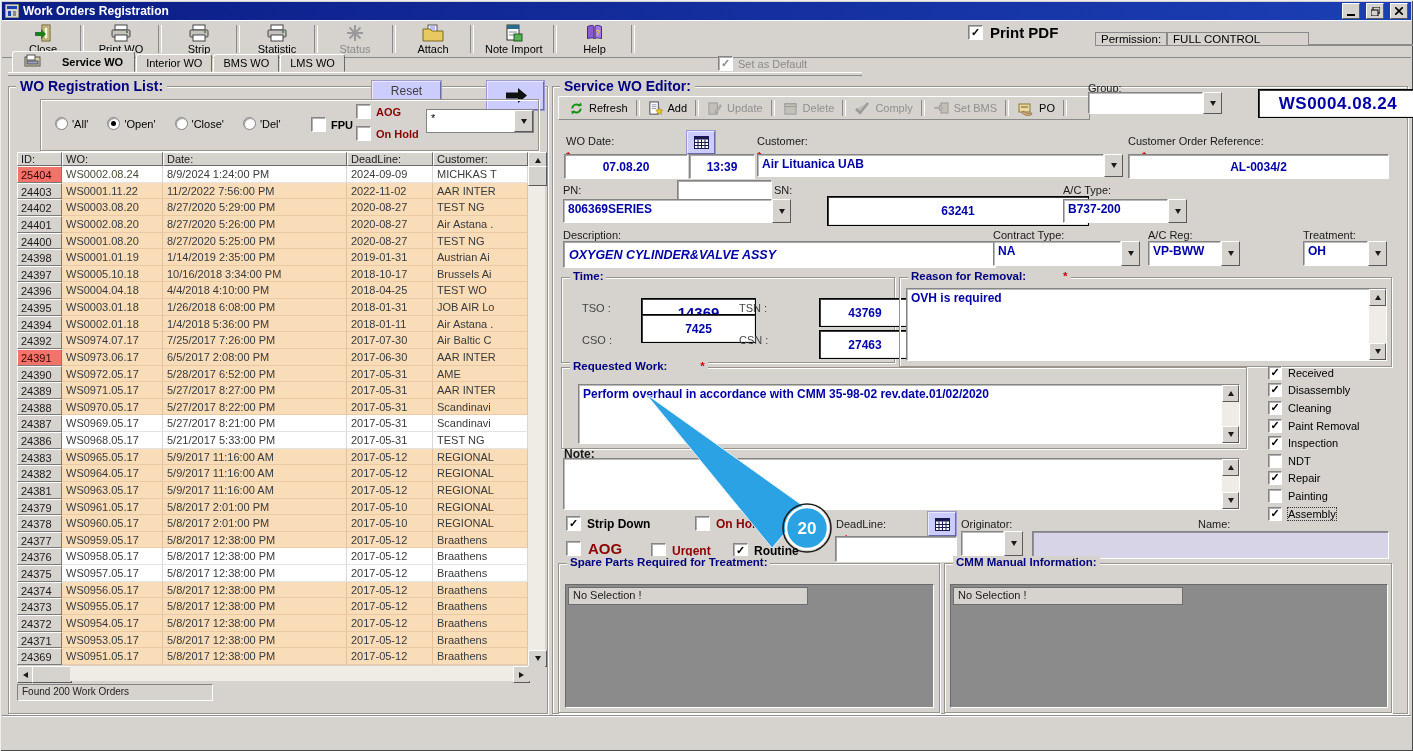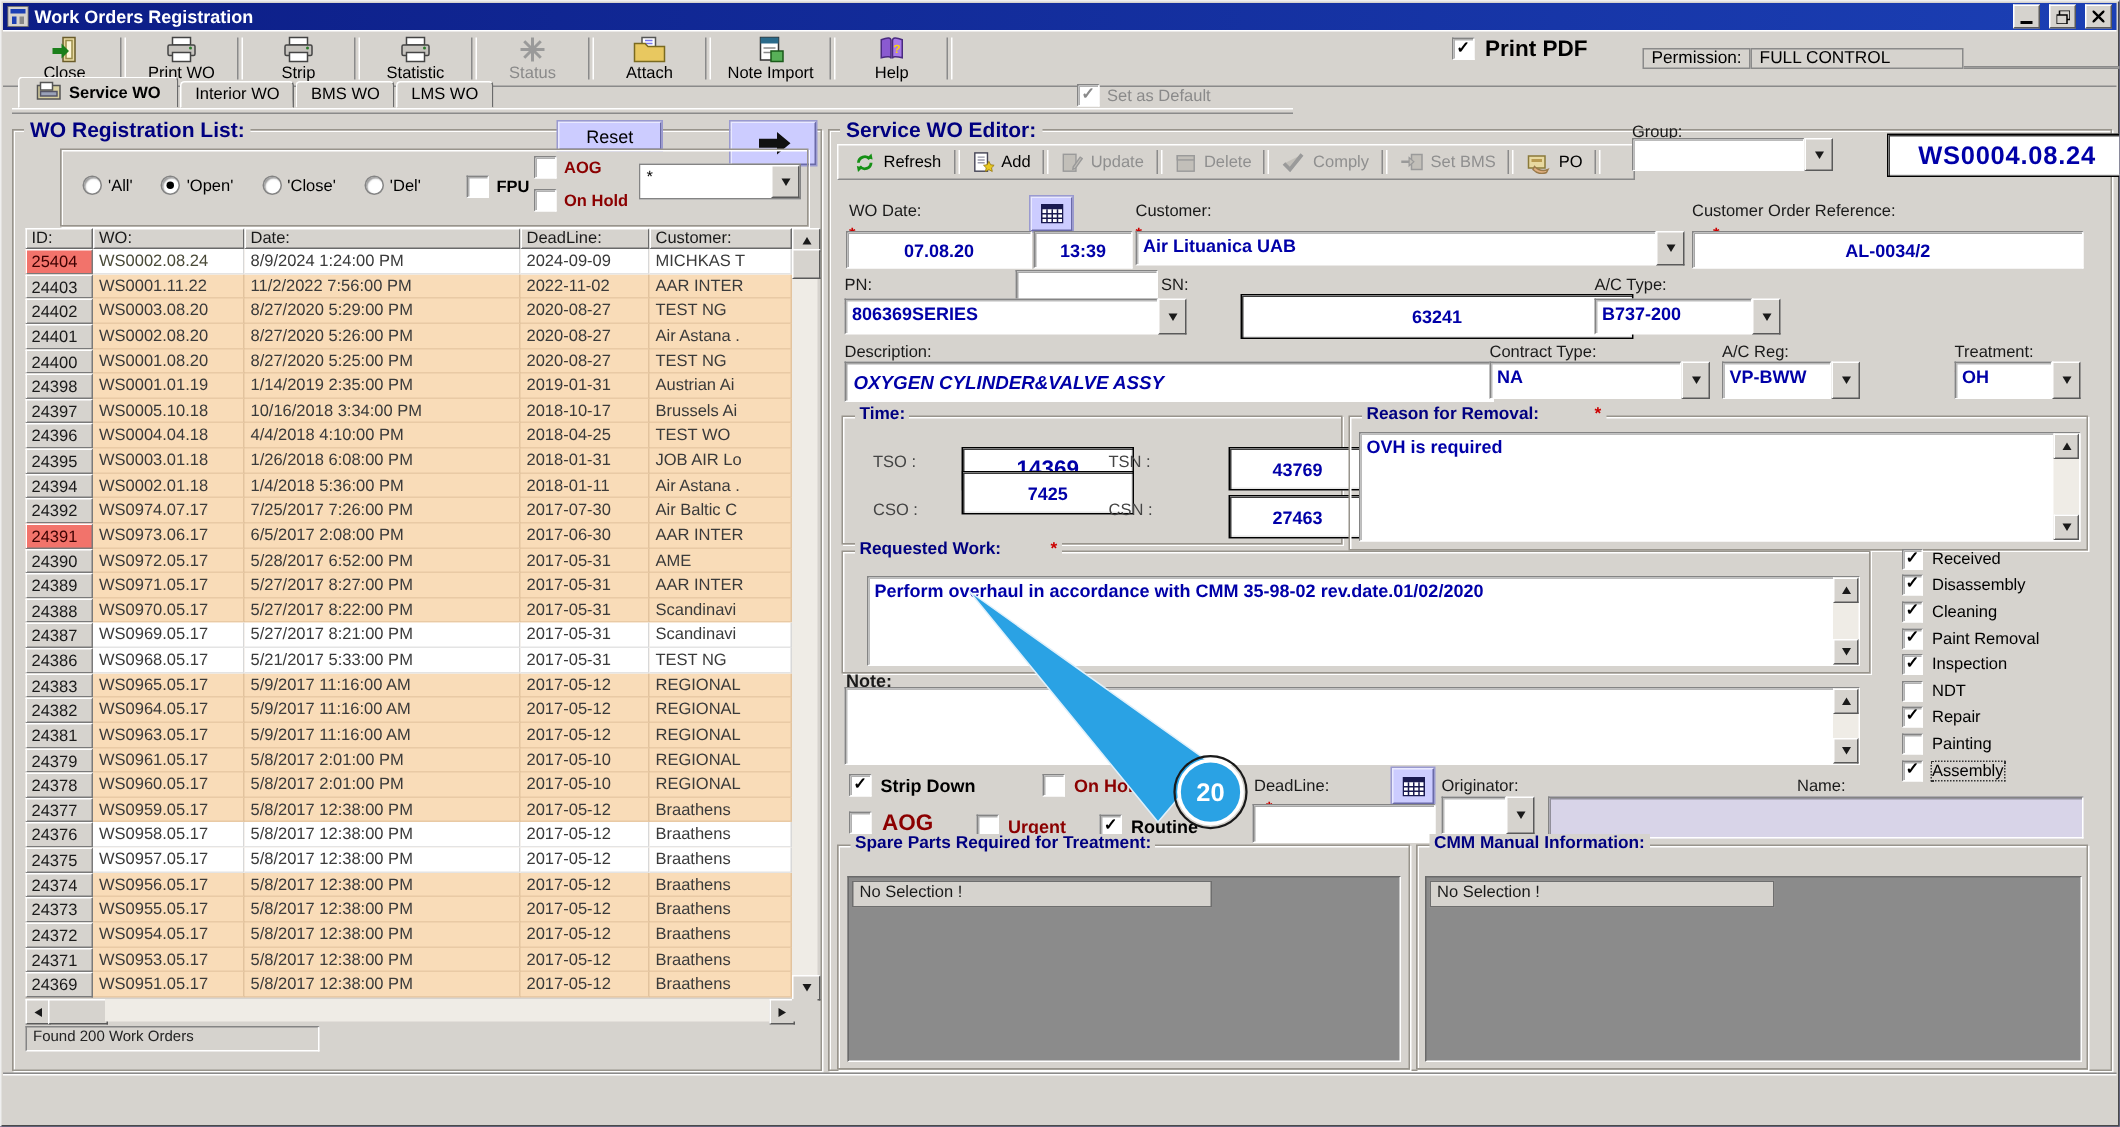--- a/index.html
+++ b/index.html
@@ -34,21 +34,21 @@
   #printpdf{left:968px;top:24px;display:flex;align-items:center;gap:7px;}
   #printpdf .ppdf-label{font-size:15px;font-weight:bold;}
   #permission{left:1095px;top:26px;display:flex;align-items:flex-end;height:20px;}
   #permission .pcell{border:1px solid #8a8a8a;background:#d6d3ce;display:flex;align-items:center;
     padding:0 5px;font-size:11.5px;}
   #permission .pval{width:130px;}
   #permission .pempty{width:94px;border-left:none;}
   
   #tabs{left:12px;top:53px;height:19px;display:flex;align-items:flex-end;gap:1px;}
   .tab{background:#d6d3ce;border:1px solid;border-color:#fff #6a6a6a #d6d3ce #fff;border-radius:3px 3px 0 0;
-    display:flex;align-items:center;gap:5px;padding:0 9px;height:16px;}
+    display:flex;align-items:center;gap:21px;padding:0 9px;height:16px;}
   .tab.active{height:19px;font-weight:bold;padding:0 11px;}
   #tabline{left:8px;top:72px;width:854px;height:2px;border-top:1px solid #fff;border-bottom:1px solid #8a8a8a;}
   #setdefault{left:718px;top:56px;display:flex;align-items:center;gap:5px;color:#8a8a8a;}
   
   .cb{width:13px;height:13px;background:#fff;border:1px solid;border-color:#848484 #fff #fff #848484;
     box-shadow:inset 1px 1px 0 rgba(60,60,60,.4);display:inline-flex;align-items:center;justify-content:center;
     font-size:11px;line-height:11px;color:#000;flex:none;}
   .cb.on::after{content:"✓";font-weight:bold;margin-top:-1px;}
   .cb.dis{color:#8a8a8a;}
   .rb{width:11px;height:11px;border-radius:50%;background:#fff;border:1px solid #848484;
@@ -58,21 +58,21 @@
   .tri-down{border-left:3.5px solid transparent;border-right:3.5px solid transparent;border-top:5px solid #1a1a1a;}
   .tri-up{border-left:3.5px solid transparent;border-right:3.5px solid transparent;border-bottom:5px solid #1a1a1a;}
   .tri-left{border-top:3.5px solid transparent;border-bottom:3.5px solid transparent;border-right:5px solid #1a1a1a;}
   .tri-right{border-top:3.5px solid transparent;border-bottom:3.5px solid transparent;border-left:5px solid #1a1a1a;}
   .sbtn{background:#d6d3ce;border:1px solid;border-color:#fff #5a5a5a #5a5a5a #fff;
     display:flex;align-items:center;justify-content:center;}
   
   #left-panel{left:8px;top:86px;width:538px;height:626px;}
   #wl-title{left:16px;top:78px;background:#d6d3ce;padding:0 4px;font-size:14px;font-weight:bold;color:#000080;}
   #reset-btn{left:372px;top:81px;width:69px;height:19px;display:flex;align-items:center;justify-content:center;
-    font-size:12px;color:#000000;}
+    font-size:12px;color:#404040;}
   #go-btn{left:487px;top:81px;width:55px;height:27px;display:flex;align-items:center;justify-content:center;}
   #filterbox{left:40px;top:99px;width:497px;height:50px;}
   #radios{position:absolute;left:14px;top:17px;display:flex;gap:19px;}
   .rditem{display:flex;align-items:center;gap:4px;}
   #fpu{position:absolute;left:270px;top:17px;display:flex;align-items:center;gap:5px;font-weight:bold;}
   #aog-f{position:absolute;left:315px;top:4px;display:flex;align-items:center;gap:5px;color:#8b0000;font-weight:bold;}
   #onhold-f{position:absolute;left:315px;top:26px;display:flex;align-items:center;gap:5px;color:#8b0000;font-weight:bold;}
   .combo{display:flex;}
   .combo .cval{flex:1;background:#fff;border:1px solid;border-color:#848484 transparent transparent #848484;
     box-shadow:inset 1px 1px 0 rgba(60,60,60,.35);padding:2px 4px;overflow:hidden;white-space:nowrap;}

